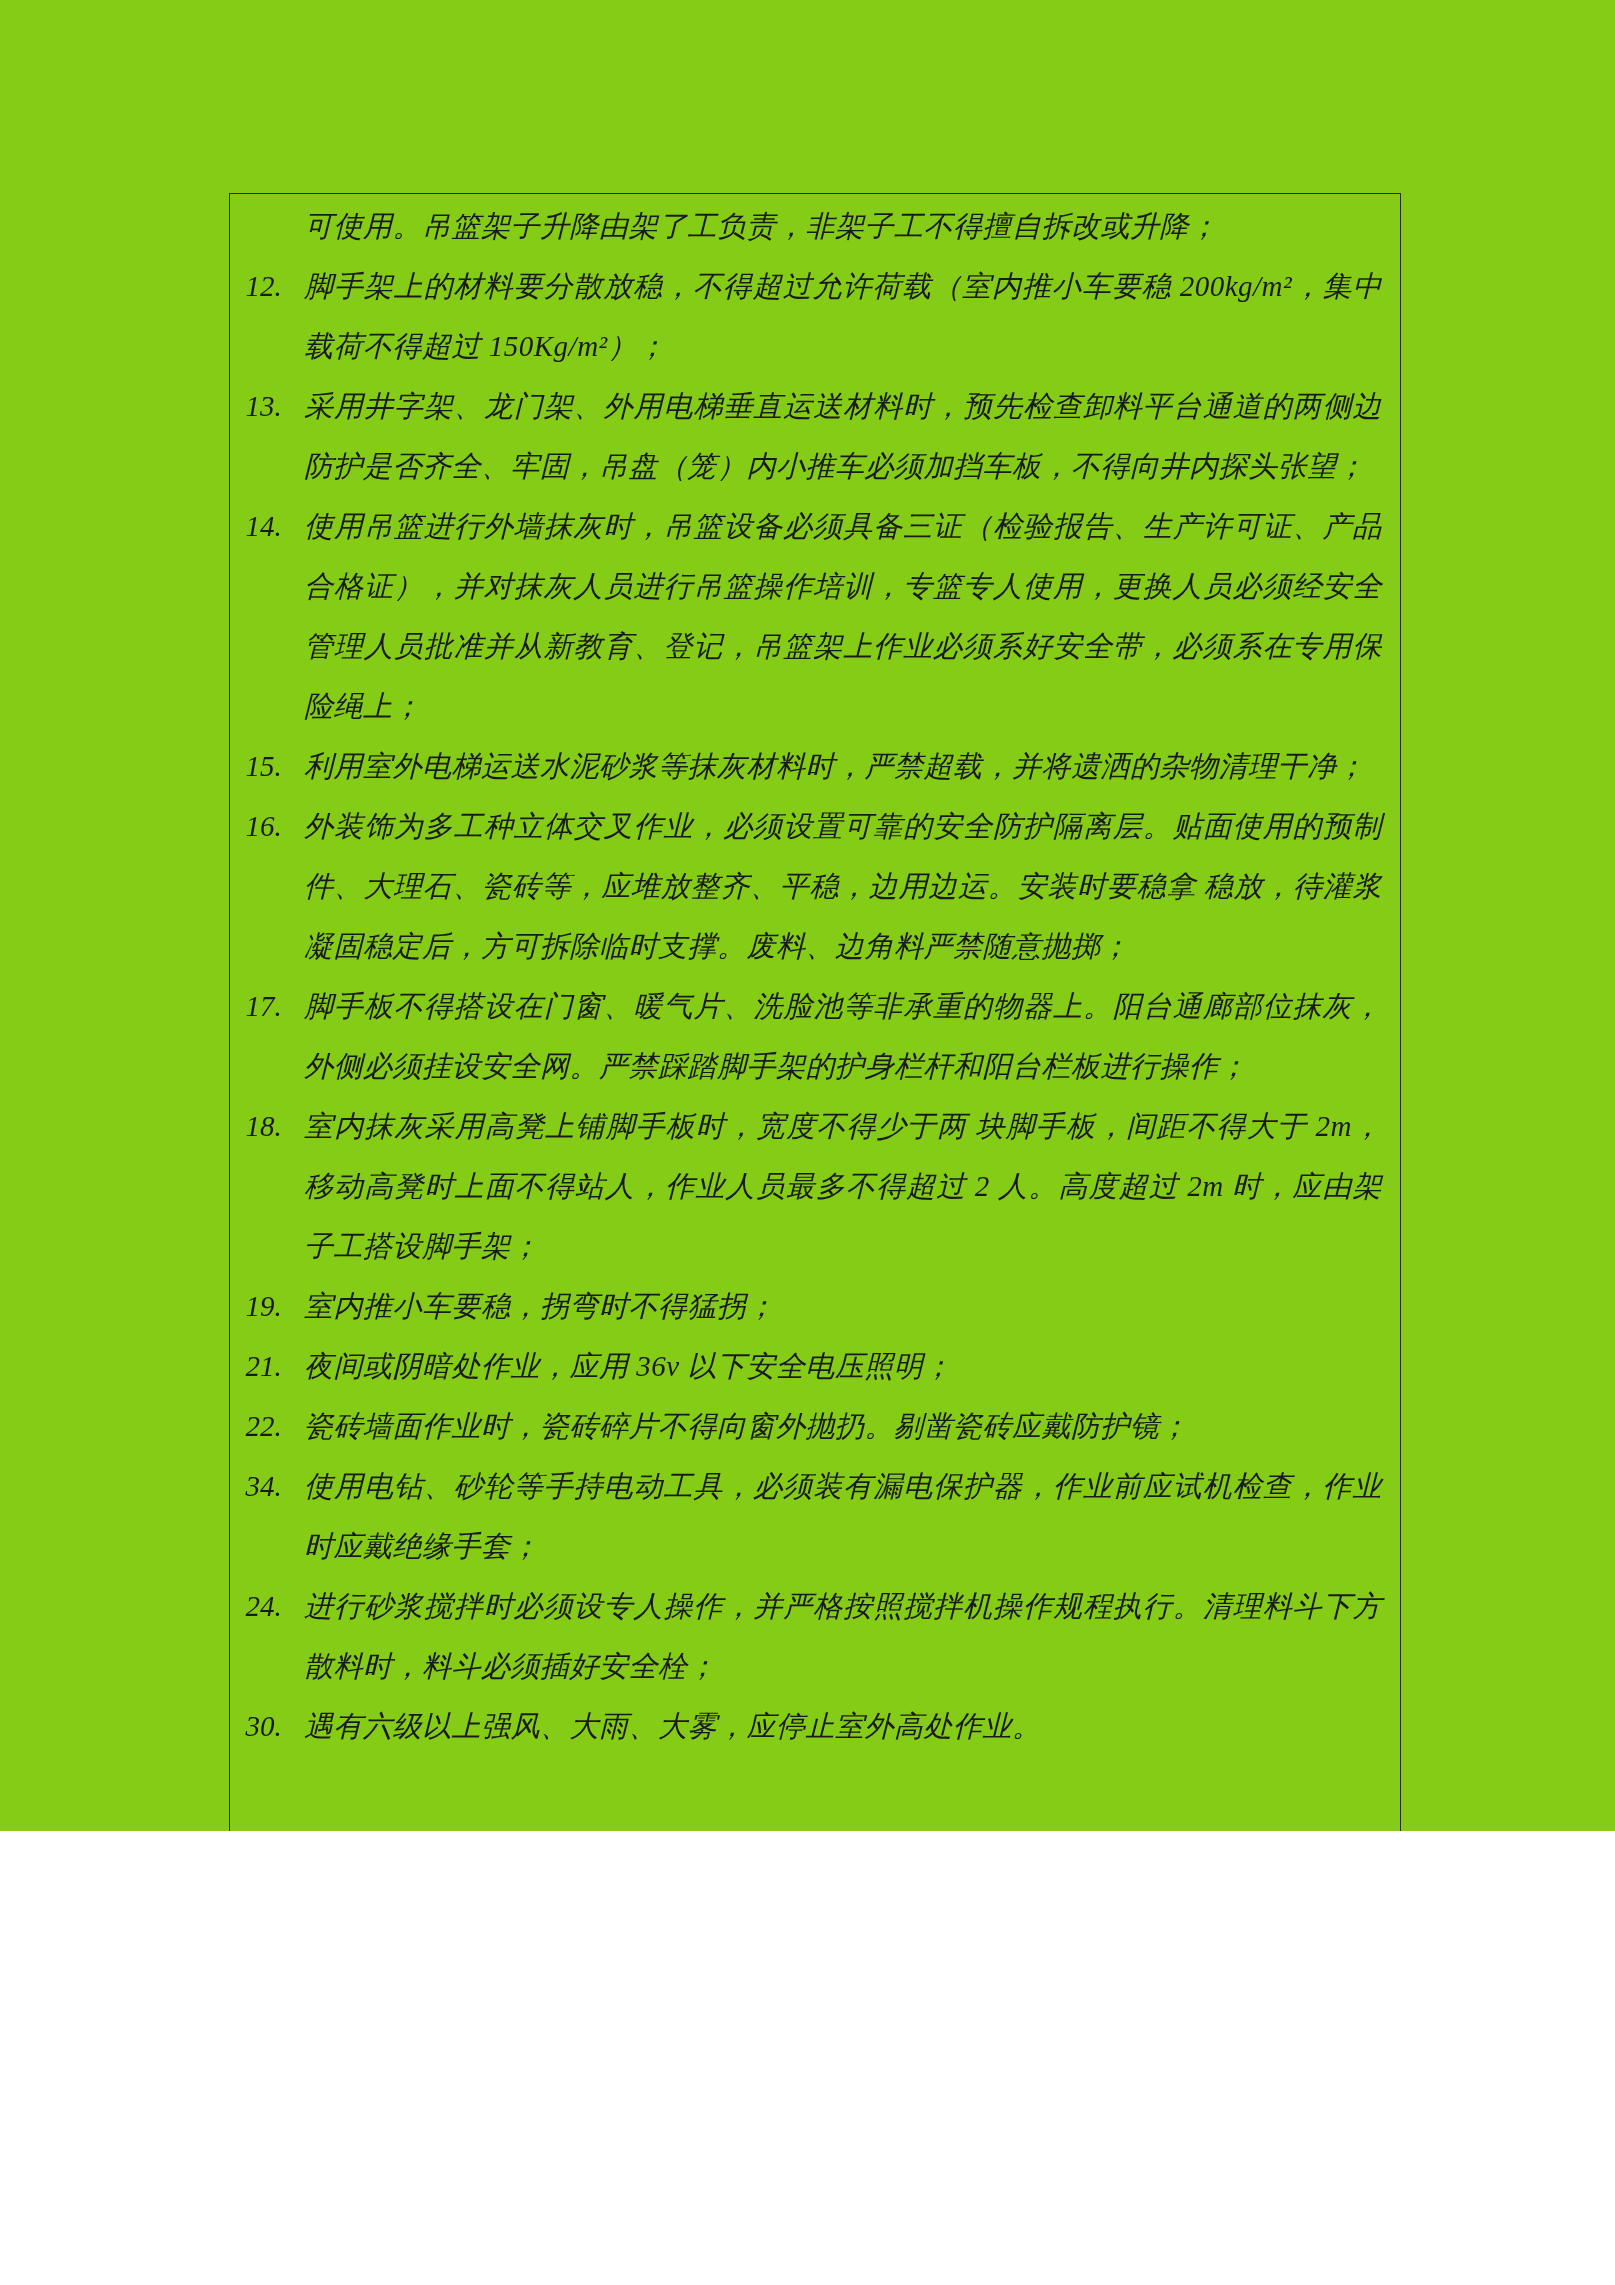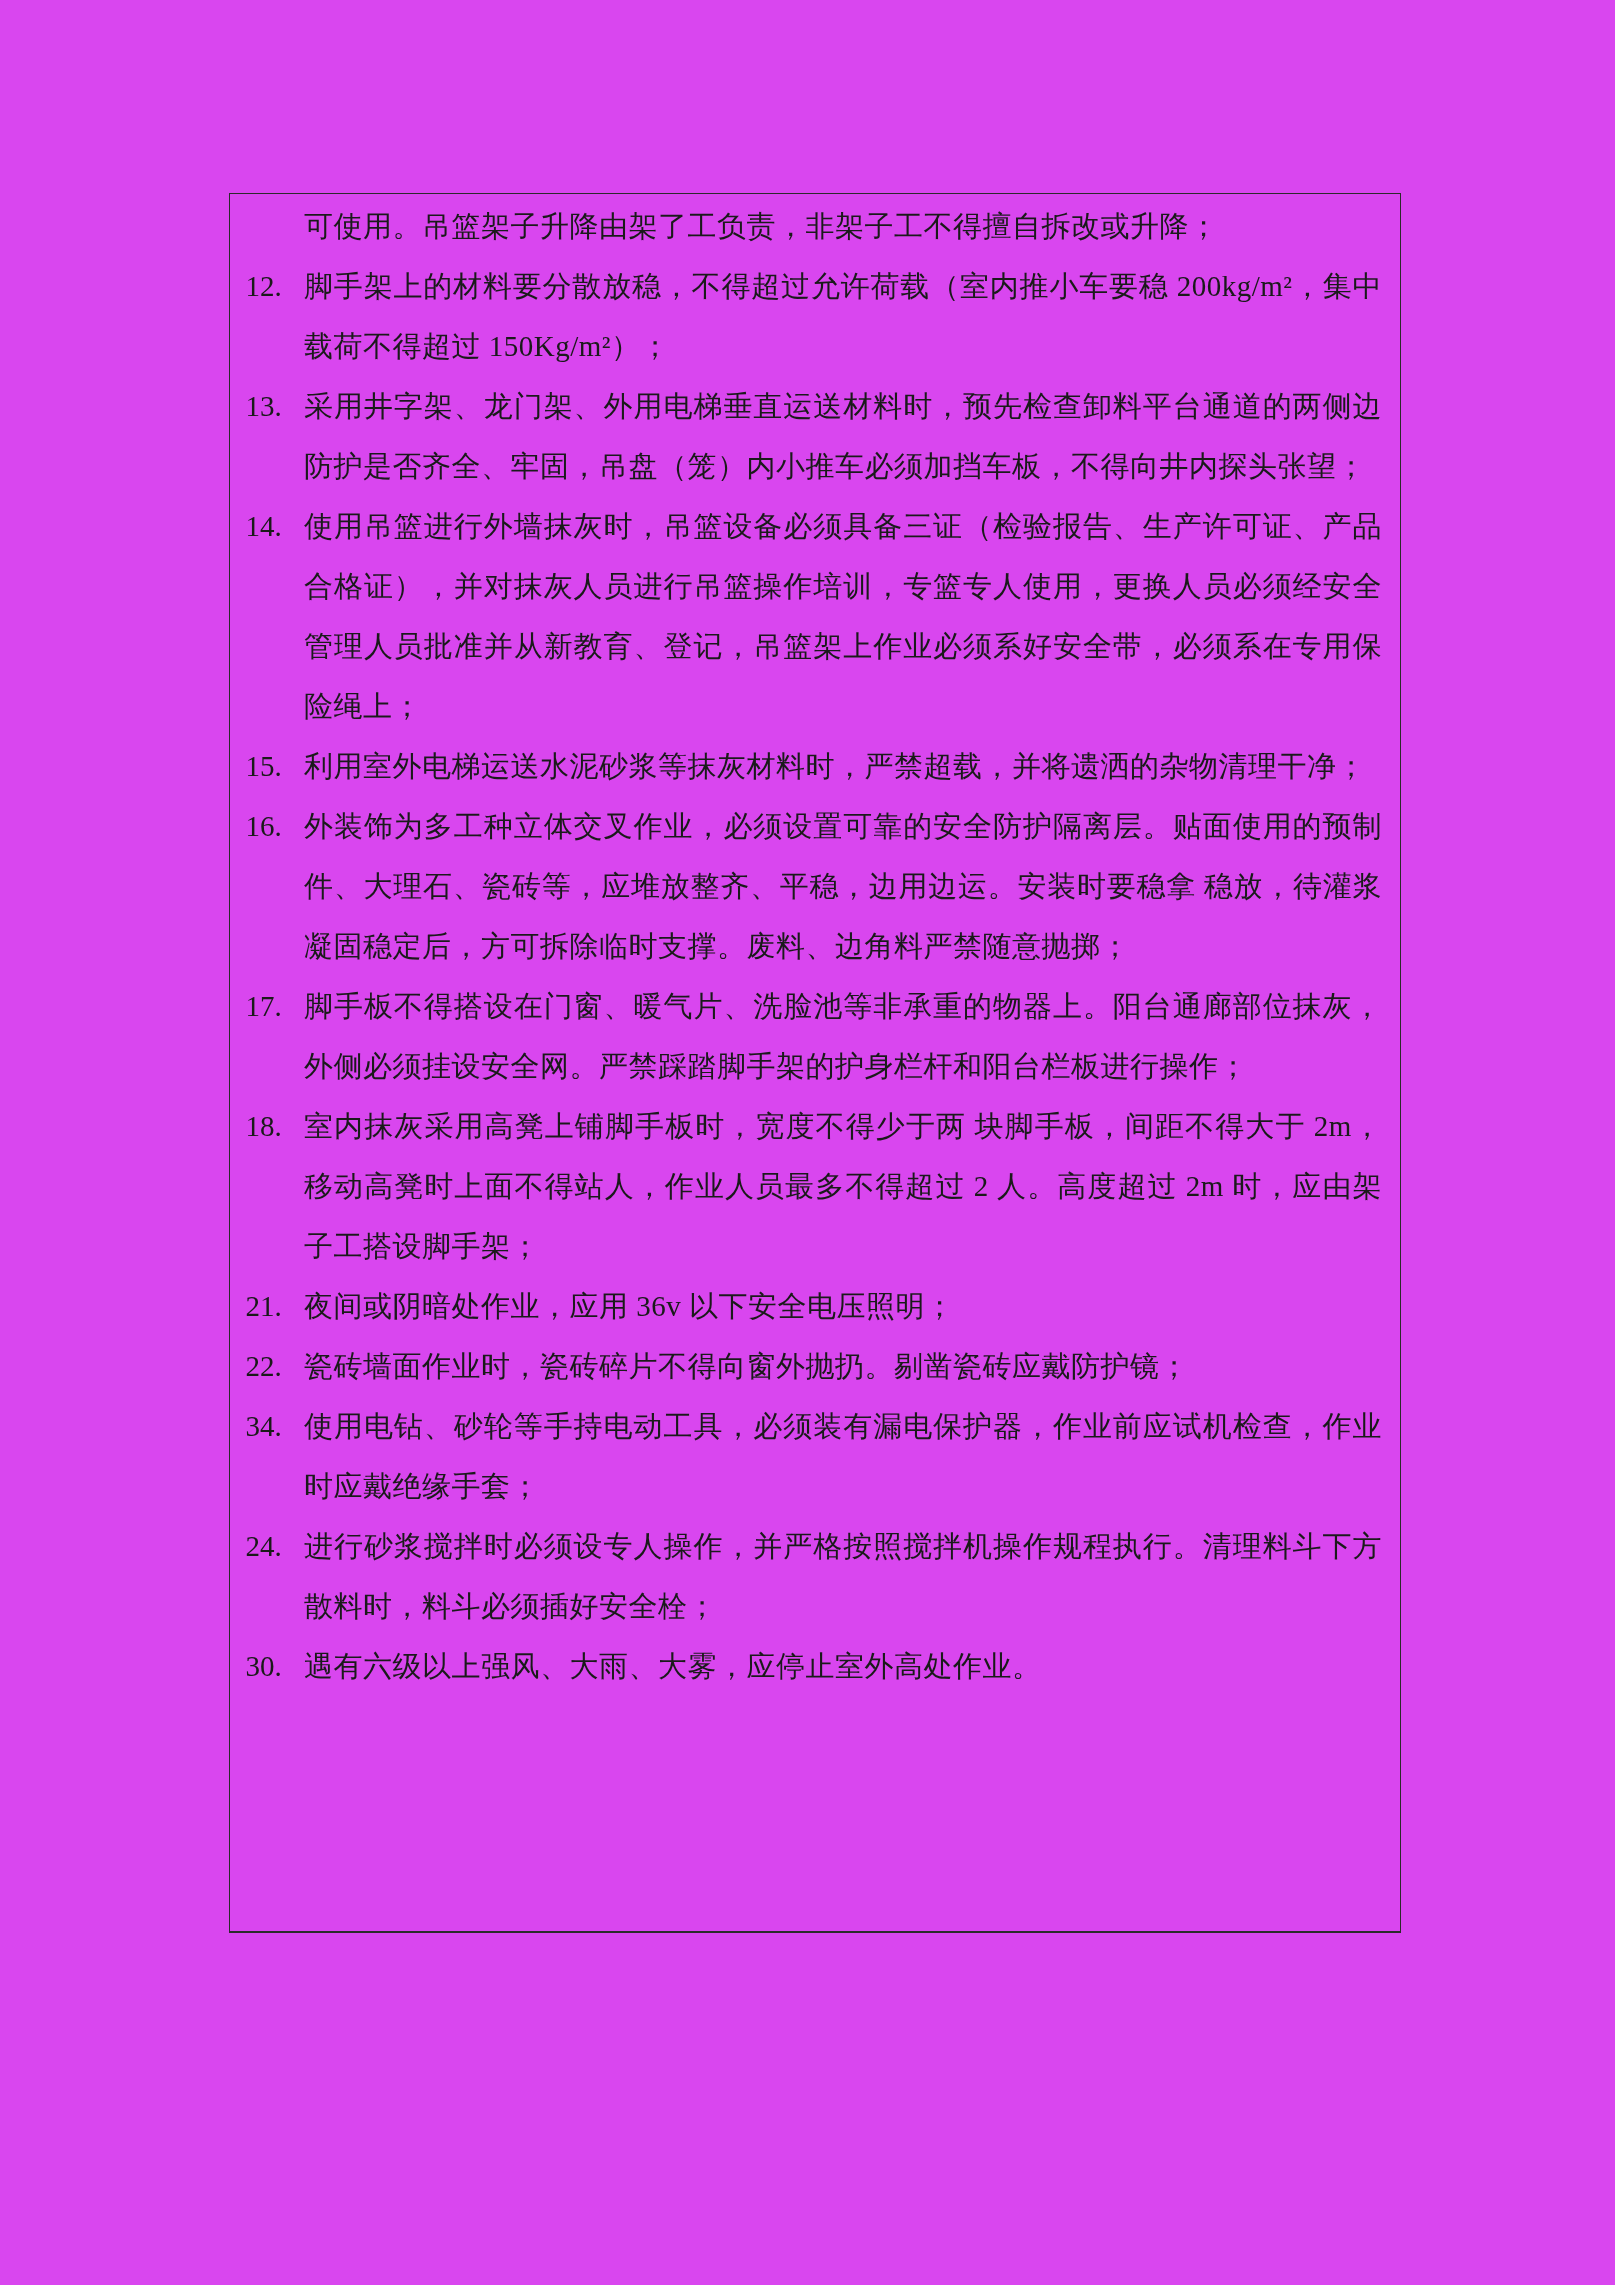--- a/index.html
+++ b/index.html
@@ -3,25 +3,26 @@
 <meta charset="utf-8">
 <style>
   html, body {
     margin: 0;
     padding: 0;
     background: #ffffff;
   }
   .page {
     position: relative;
     width: 1616px;
-    height: 2285px;
-    background: #d946ef;
+    height: 1831px;
+    background: #84cc16;
     overflow: hidden;
     font-family: "Liberation Serif", "DejaVu Serif", serif;
     color: #1a1a1a;
+    font-style: italic;
   }
   .doc-box {
     position: absolute;
     left: 229px;
     top: 193px;
     width: 1172px;
     height: 1740px;
     box-sizing: border-box;
     border: 1.8px solid #2b2b2b;
     border-bottom-width: 2.7px;
@@ -82,20 +83,24 @@
     <div class="item">
       <span class="num">17.</span>
       <span class="txt">脚手板不得搭设在门窗、暖气片、洗脸池等非承重的物器上。阳台通廊部位抹灰，外侧必须挂设安全网。严禁踩踏脚手架的护身栏杆和阳台栏板进行操作；</span>
     </div>
 
     <div class="item">
       <span class="num">18.</span>
       <span class="txt">室内抹灰采用高凳上铺脚手板时，宽度不得少于两 块脚手板，间距不得大于 2m，移动高凳时上面不得站人，作业人员最多不得超过 2 人。高度超过 2m 时，应由架子工搭设脚手架；</span>
     </div>
 
+    <div class="item">
+      <span class="num">19.</span>
+      <span class="txt">室内推小车要稳，拐弯时不得猛拐；</span>
+    </div>
 
 
     <div class="item">
       <span class="num">21.</span>
       <span class="txt">夜间或阴暗处作业，应用 36v 以下安全电压照明；</span>
     </div>
 
     <div class="item">
       <span class="num">22.</span>
       <span class="txt">瓷砖墙面作业时，瓷砖碎片不得向窗外抛扔。剔凿瓷砖应戴防护镜；</span>

